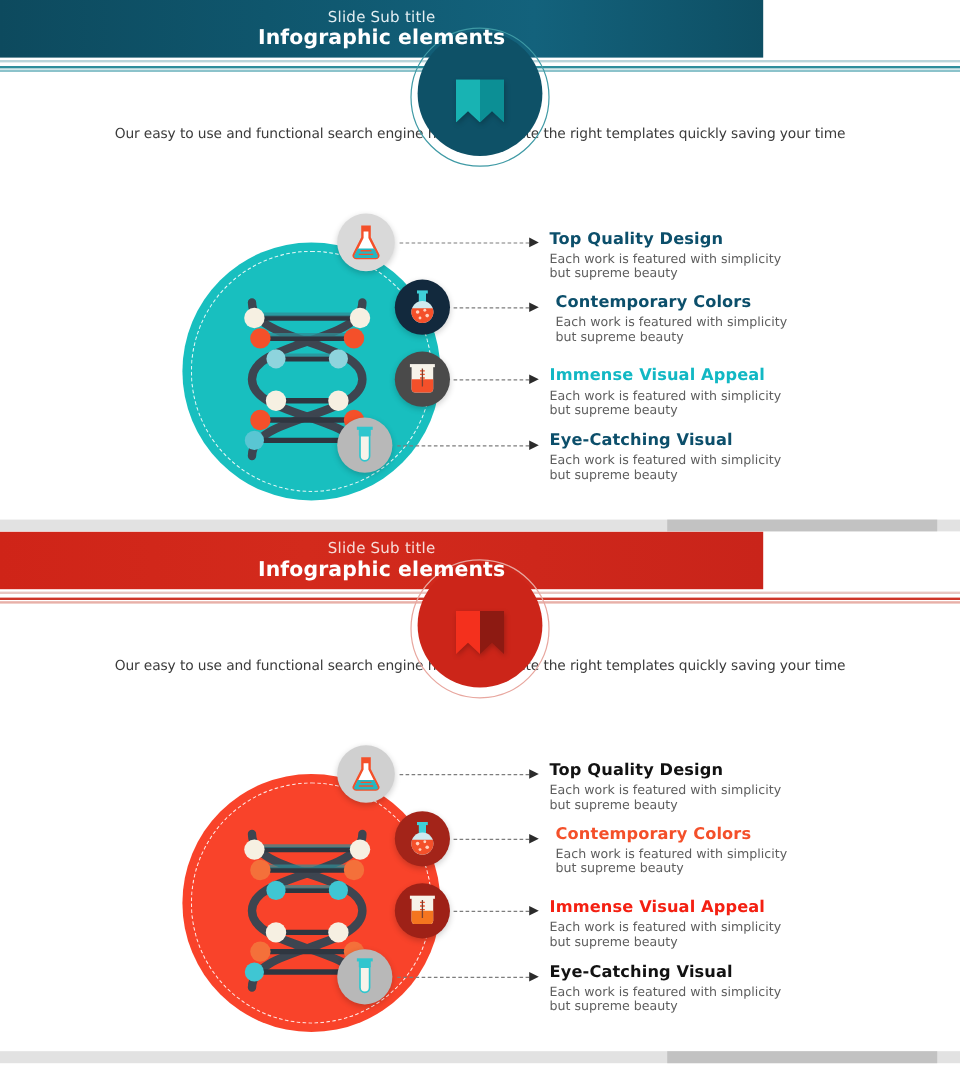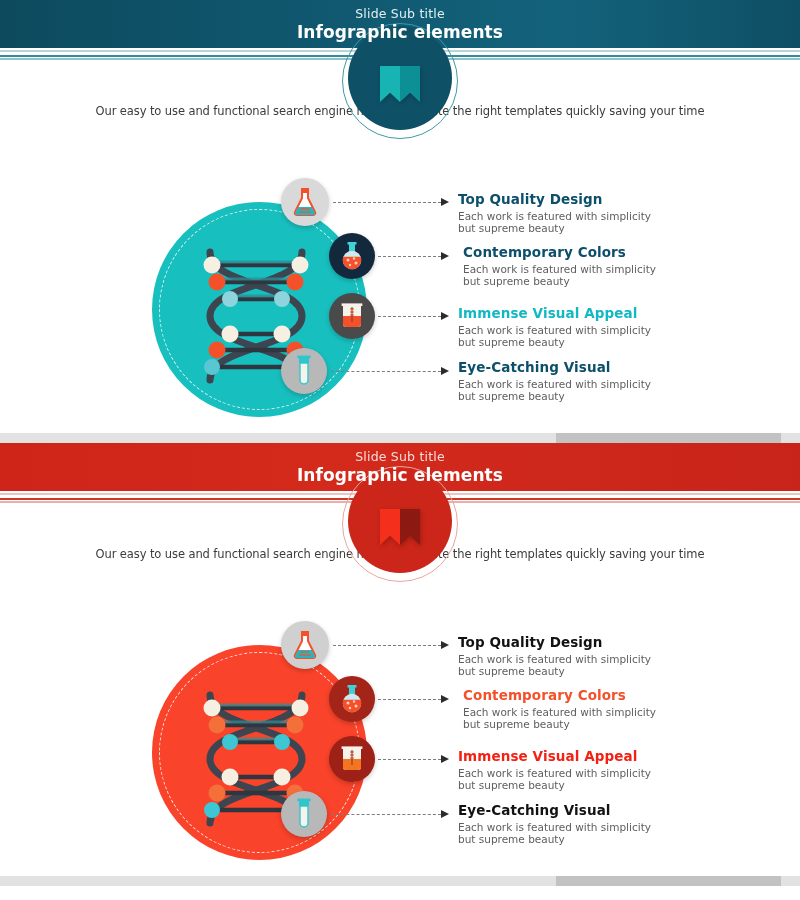--- a/index.html
+++ b/index.html
@@ -6,21 +6,21 @@
   body{
     width:800px;height:900px;background:#ffffff;
     font-family:"Liberation Sans", sans-serif;
     overflow:hidden;position:relative;
   }
   .slide{position:relative;width:800px;overflow:hidden;background:#fff;}
   .slide-teal{height:430px;}
   .slide-red{height:430px;}
 
   
-  .banner{position:relative;width:800px;height:48px;}
+  .banner{position:relative;width:636px;height:48px;}
   .banner-teal{background:linear-gradient(90deg,#0d4a5e 0%,#0f566d 35%,#13627c 70%,#0e4f64 100%);}
   .banner-red{background:linear-gradient(90deg,#cf2418 0%,#d32a1c 40%,#c9241a 100%);}
   .banner-inner{
     position:absolute;left:0;right:0;top:0;bottom:0;
     display:flex;flex-direction:column;align-items:center;justify-content:center;
     z-index:4;
   }
   .subtitle-small{
     color:#e3eef2;font-size:12.5px;letter-spacing:.2px;line-height:14px;
     font-family:"DejaVu Sans", sans-serif;font-weight:400;

